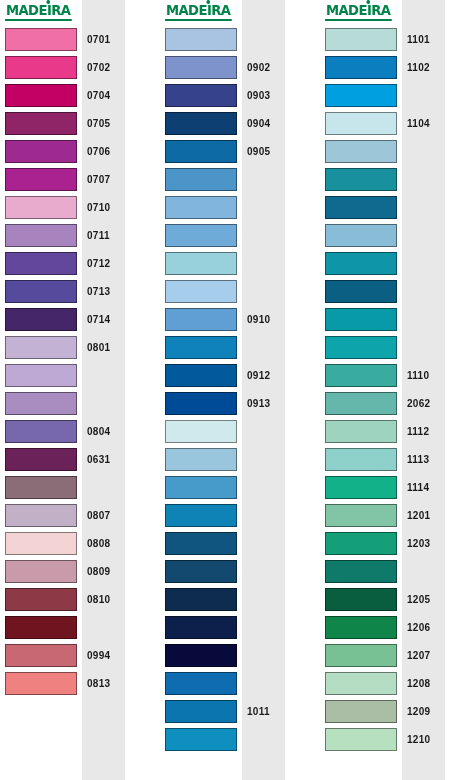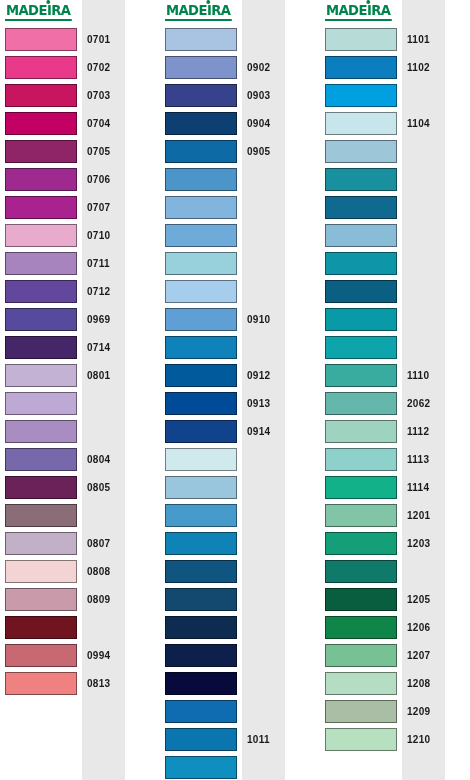--- a/index.html
+++ b/index.html
@@ -125,24 +125,20 @@
     <div class="rows">
         <div class="row">
           <div class="swatch" style="background: rgb(239, 111, 166);"></div>
           <div class="code">0701</div>
         </div>
         <div class="row">
           <div class="swatch" style="background: rgb(233, 57, 139);"></div>
           <div class="code">0702</div>
         </div>
         <div class="row">
-          <div class="swatch" style="background: rgb(200, 21, 95);"></div>
-          <div class="code">0703</div>
-        </div>
-        <div class="row">
           <div class="swatch" style="background: rgb(195, 0, 99);"></div>
           <div class="code">0704</div>
         </div>
         <div class="row">
           <div class="swatch" style="background: rgb(143, 36, 102);"></div>
           <div class="code">0705</div>
         </div>
         <div class="row">
           <div class="swatch" style="background: rgb(158, 42, 144);"></div>
           <div class="code">0706</div>
@@ -158,21 +154,21 @@
         <div class="row">
           <div class="swatch" style="background: rgb(168, 132, 191);"></div>
           <div class="code">0711</div>
         </div>
         <div class="row">
           <div class="swatch" style="background: rgb(99, 71, 156);"></div>
           <div class="code">0712</div>
         </div>
         <div class="row">
           <div class="swatch" style="background: rgb(85, 74, 156);"></div>
-          <div class="code">0969</div>
+          <div class="code">0713</div>
         </div>
         <div class="row">
           <div class="swatch" style="background: rgb(69, 38, 104);"></div>
           <div class="code">0714</div>
         </div>
         <div class="row">
           <div class="swatch" style="background: rgb(196, 178, 212);"></div>
           <div class="code">0801</div>
         </div>
         <div class="row">
@@ -182,37 +178,41 @@
         <div class="row">
           <div class="swatch" style="background: rgb(169, 140, 192);"></div>
           <div class="code"></div>
         </div>
         <div class="row">
           <div class="swatch" style="background: rgb(119, 103, 171);"></div>
           <div class="code">0804</div>
         </div>
         <div class="row">
           <div class="swatch" style="background: rgb(106, 34, 88);"></div>
-          <div class="code">0805</div>
+          <div class="code">0631</div>
         </div>
         <div class="row">
           <div class="swatch" style="background: rgb(138, 109, 119);"></div>
           <div class="code"></div>
         </div>
         <div class="row">
           <div class="swatch" style="background: rgb(194, 177, 198);"></div>
           <div class="code">0807</div>
         </div>
         <div class="row">
           <div class="swatch" style="background: rgb(243, 211, 212);"></div>
           <div class="code">0808</div>
         </div>
         <div class="row">
           <div class="swatch" style="background: rgb(201, 154, 169);"></div>
           <div class="code">0809</div>
+        </div>
+        <div class="row">
+          <div class="swatch" style="background: rgb(141, 57, 70);"></div>
+          <div class="code">0810</div>
         </div>
         <div class="row">
           <div class="swatch" style="background: rgb(112, 21, 31);"></div>
           <div class="code"></div>
         </div>
         <div class="row">
           <div class="swatch" style="background: rgb(199, 104, 114);"></div>
           <div class="code">0994</div>
         </div>
         <div class="row">
@@ -281,24 +281,20 @@
         </div>
         <div class="row">
           <div class="swatch" style="background: rgb(0, 90, 156);"></div>
           <div class="code">0912</div>
         </div>
         <div class="row">
           <div class="swatch" style="background: rgb(0, 75, 151);"></div>
           <div class="code">0913</div>
         </div>
         <div class="row">
-          <div class="swatch" style="background: rgb(17, 67, 140);"></div>
-          <div class="code">0914</div>
-        </div>
-        <div class="row">
           <div class="swatch" style="background: rgb(207, 233, 236);"></div>
           <div class="code"></div>
         </div>
         <div class="row">
           <div class="swatch" style="background: rgb(153, 198, 221);"></div>
           <div class="code"></div>
         </div>
         <div class="row">
           <div class="swatch" style="background: rgb(70, 155, 203);"></div>
           <div class="code"></div>

